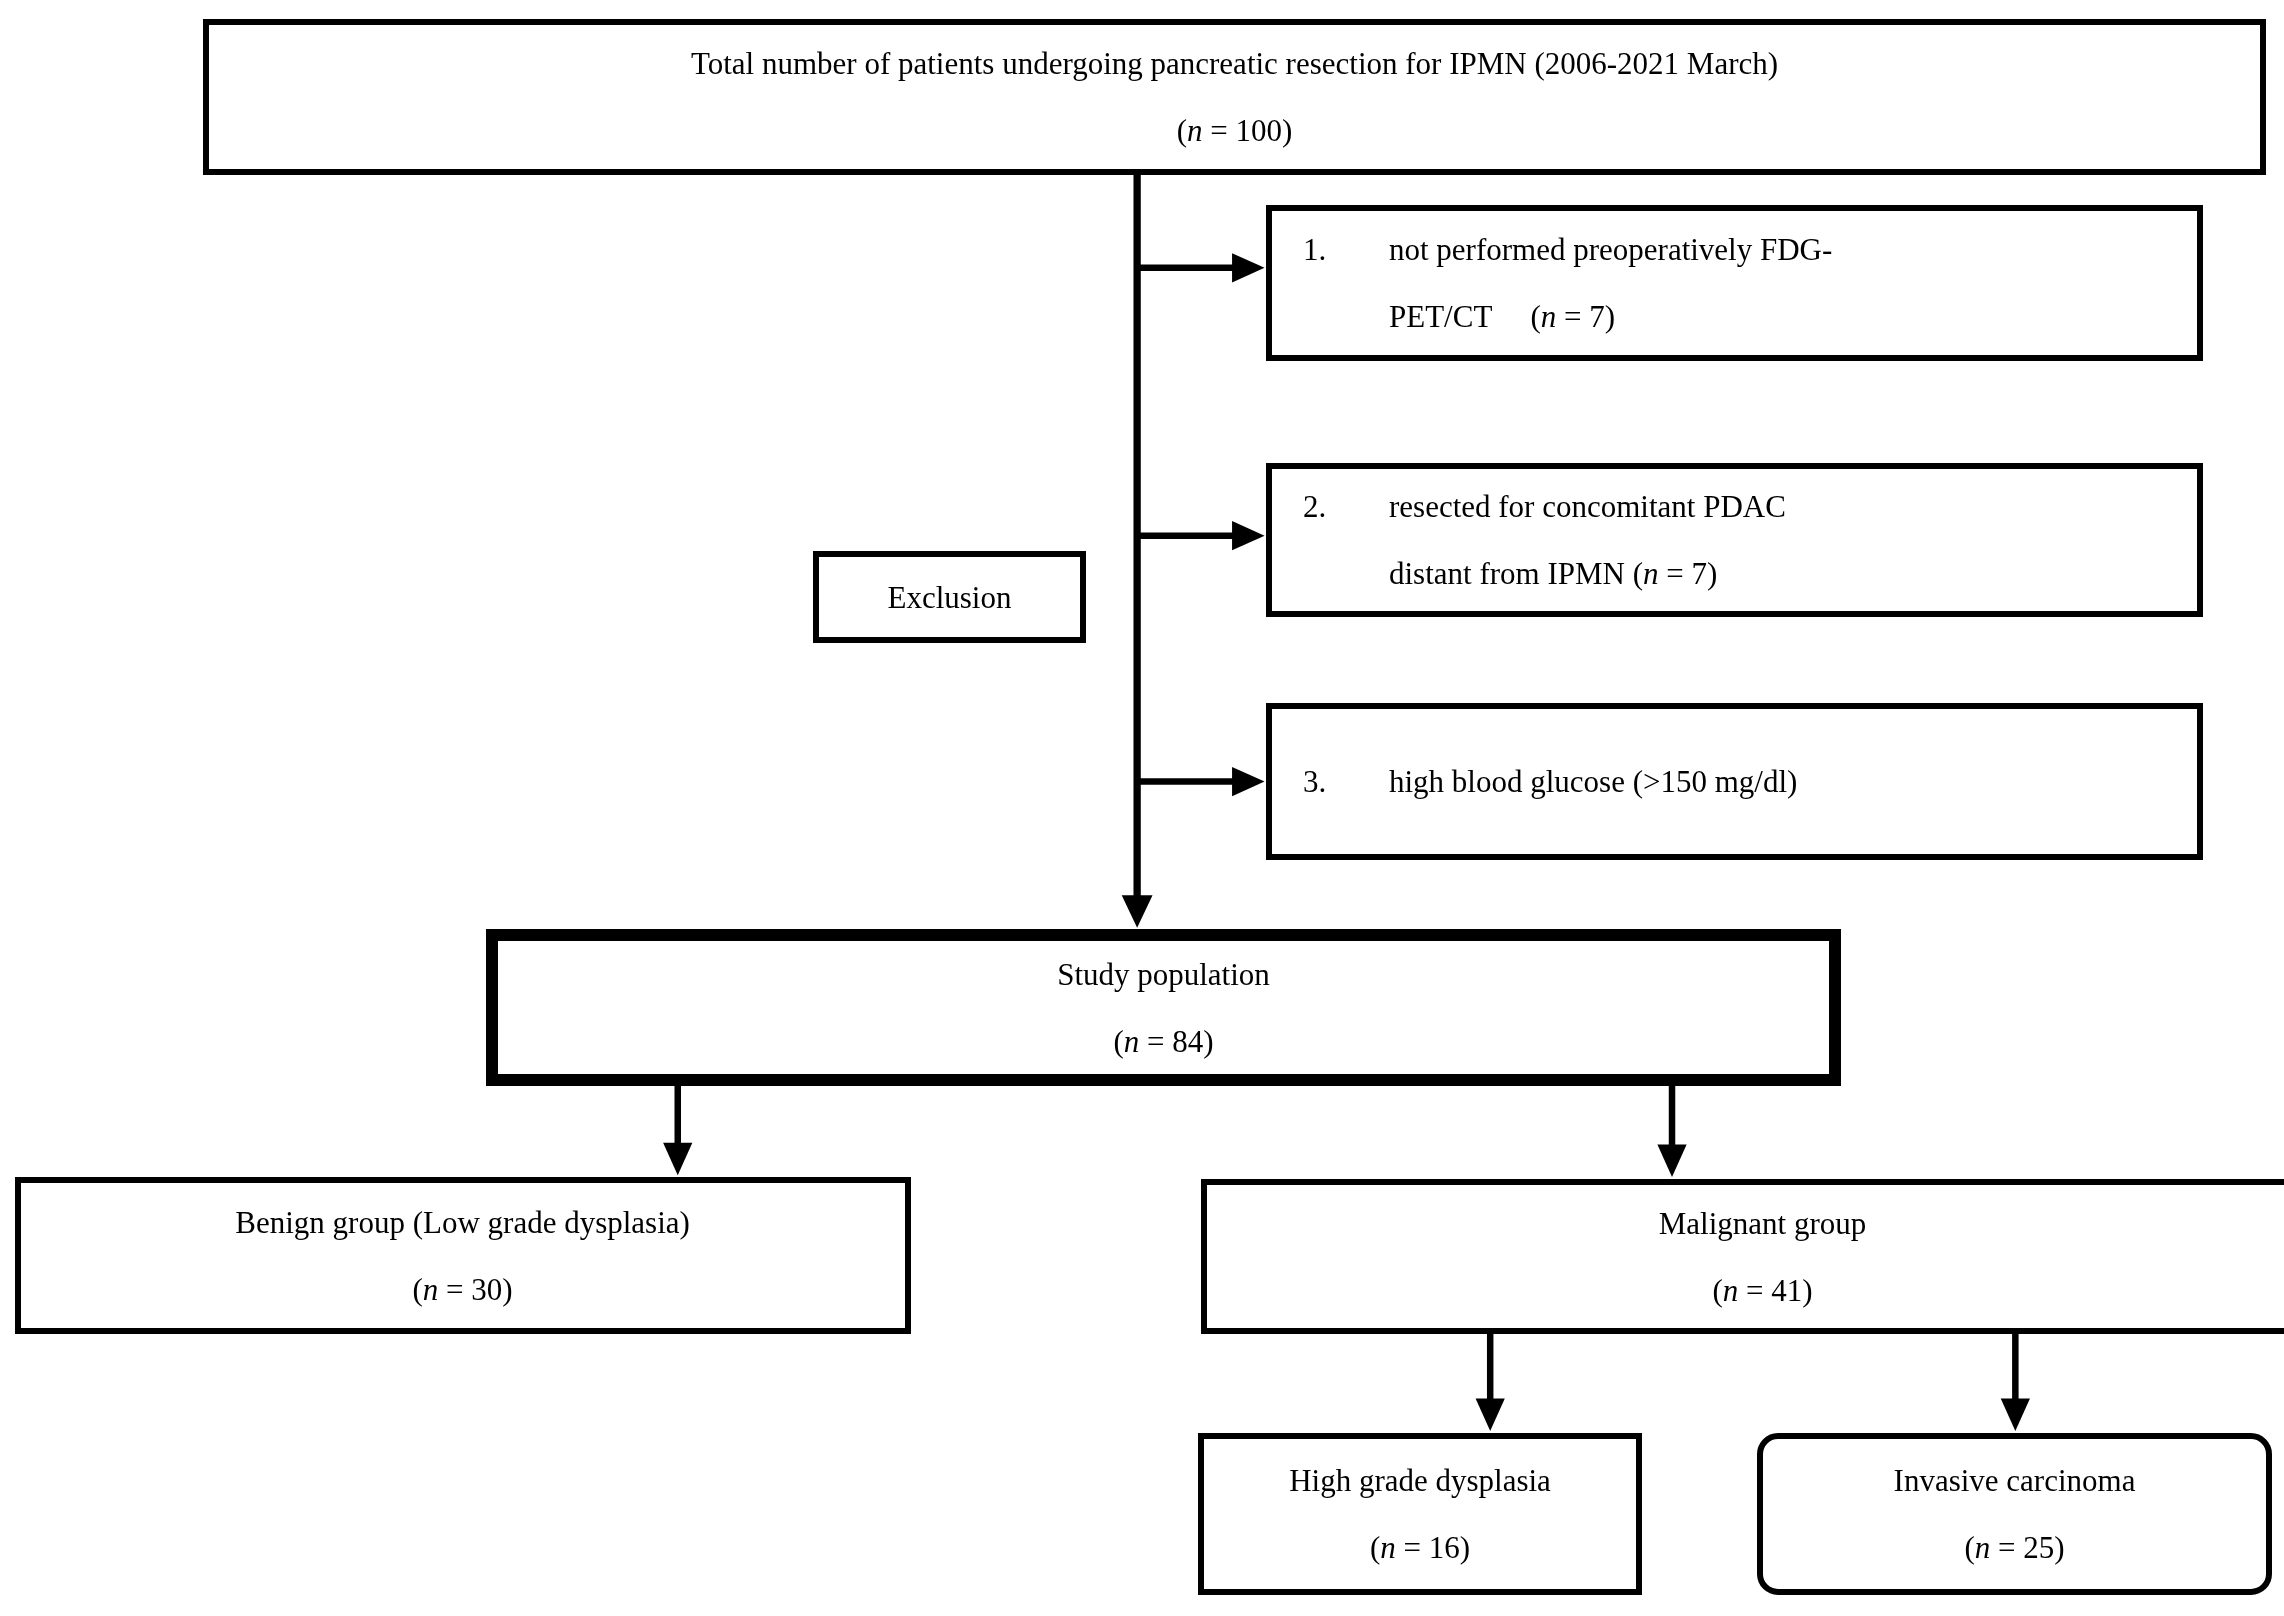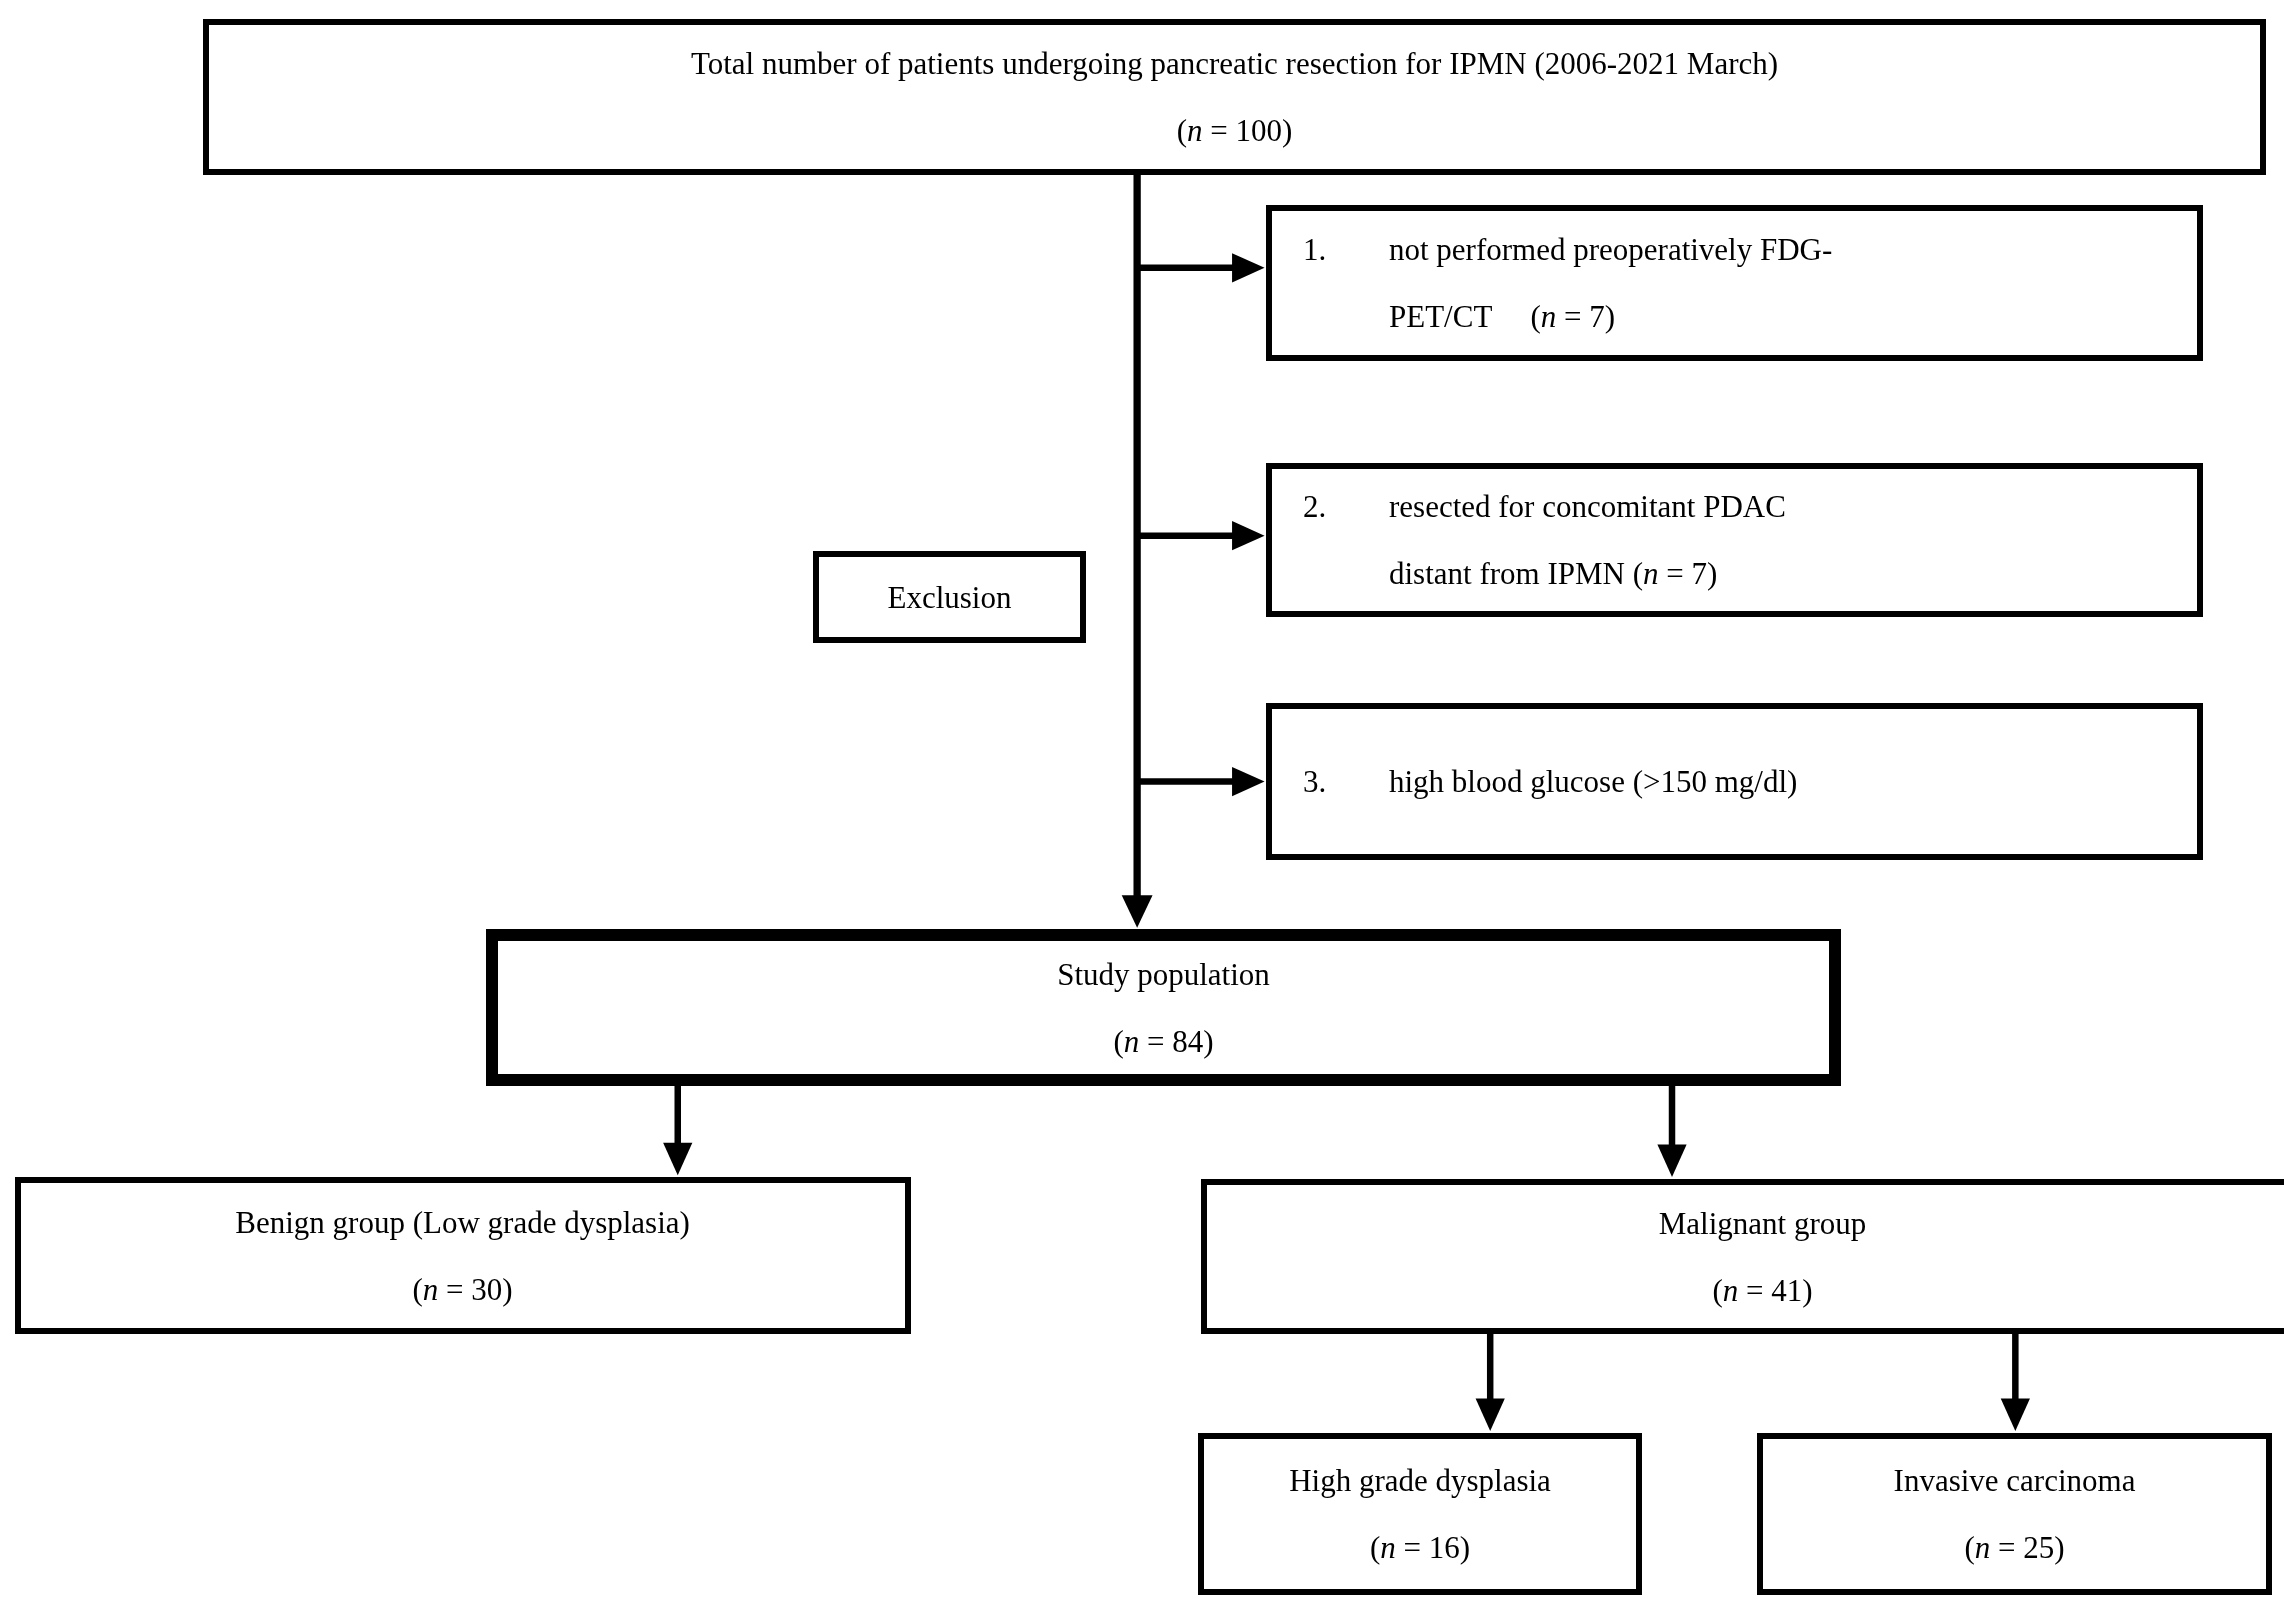--- a/index.html
+++ b/index.html
@@ -29,21 +29,21 @@
   
   #top-box      {left:203px;  top:18.7px;   width:2063px; height:156px;}
   #excl-box-1   {left:1266px; top:205px;  width:937px; height:156px;}
   #excl-box-2   {left:1266px; top:463px;  width:937px; height:154px;}
   #excl-box-3   {left:1266px; top:703px;  width:937px; height:157px;}
   #exclusion-label-box{left:813px; top:503px; width:273px; height:92px;margin-top:48px;}
   #study-box    {left:486px;  top:929px; width:1355px; height:157px;}
   #benign-box   {left:14.6px;   top:1177px; width:896px; height:157px;}
   #malignant-box{left:1201px; top:1179px; width:1123px; height:155px;}
   #hgd-box      {left:1198px; top:1433px; width:444px;  height:162px;}
-  #invasive-box {left:1757px; top:1433px; width:515px;  height:162px;}
+  #invasive-box {left:1757px; top:1433px; width:515px;  height:162px;border-radius:21px;}
 </style>
 </head>
 <body>
 
 <div class="canvas">
 
   <svg class="connectors" viewBox="0 0 2814 1991" xmlns="http://www.w3.org/2000/svg">
 
     <line x1="1401" y1="213" x2="1401" y2="1108" stroke="#000" stroke-width="9"></line>
     <polygon points="1401,1143 1382,1103 1420,1103" fill="#000"></polygon>

